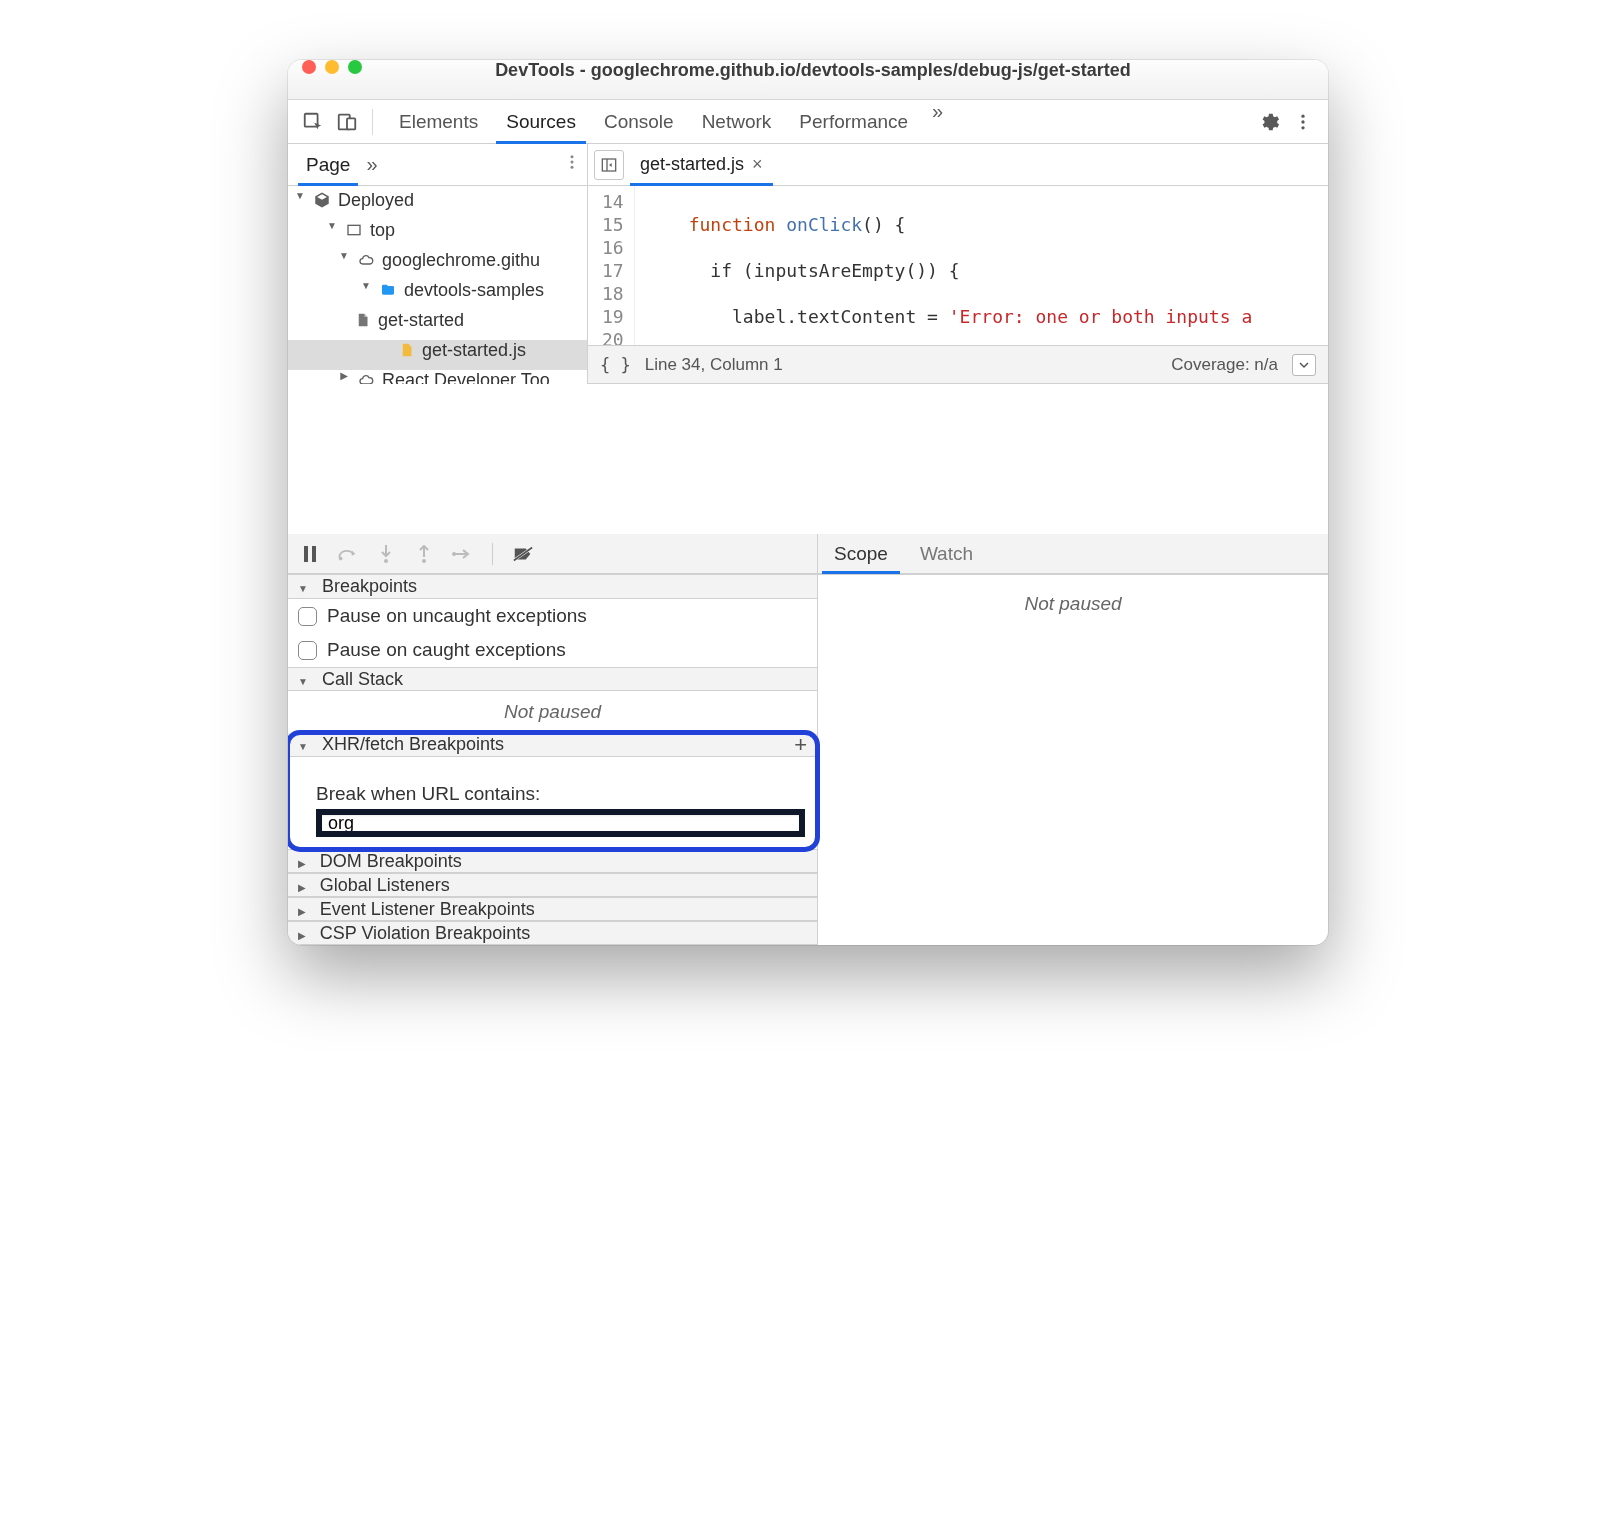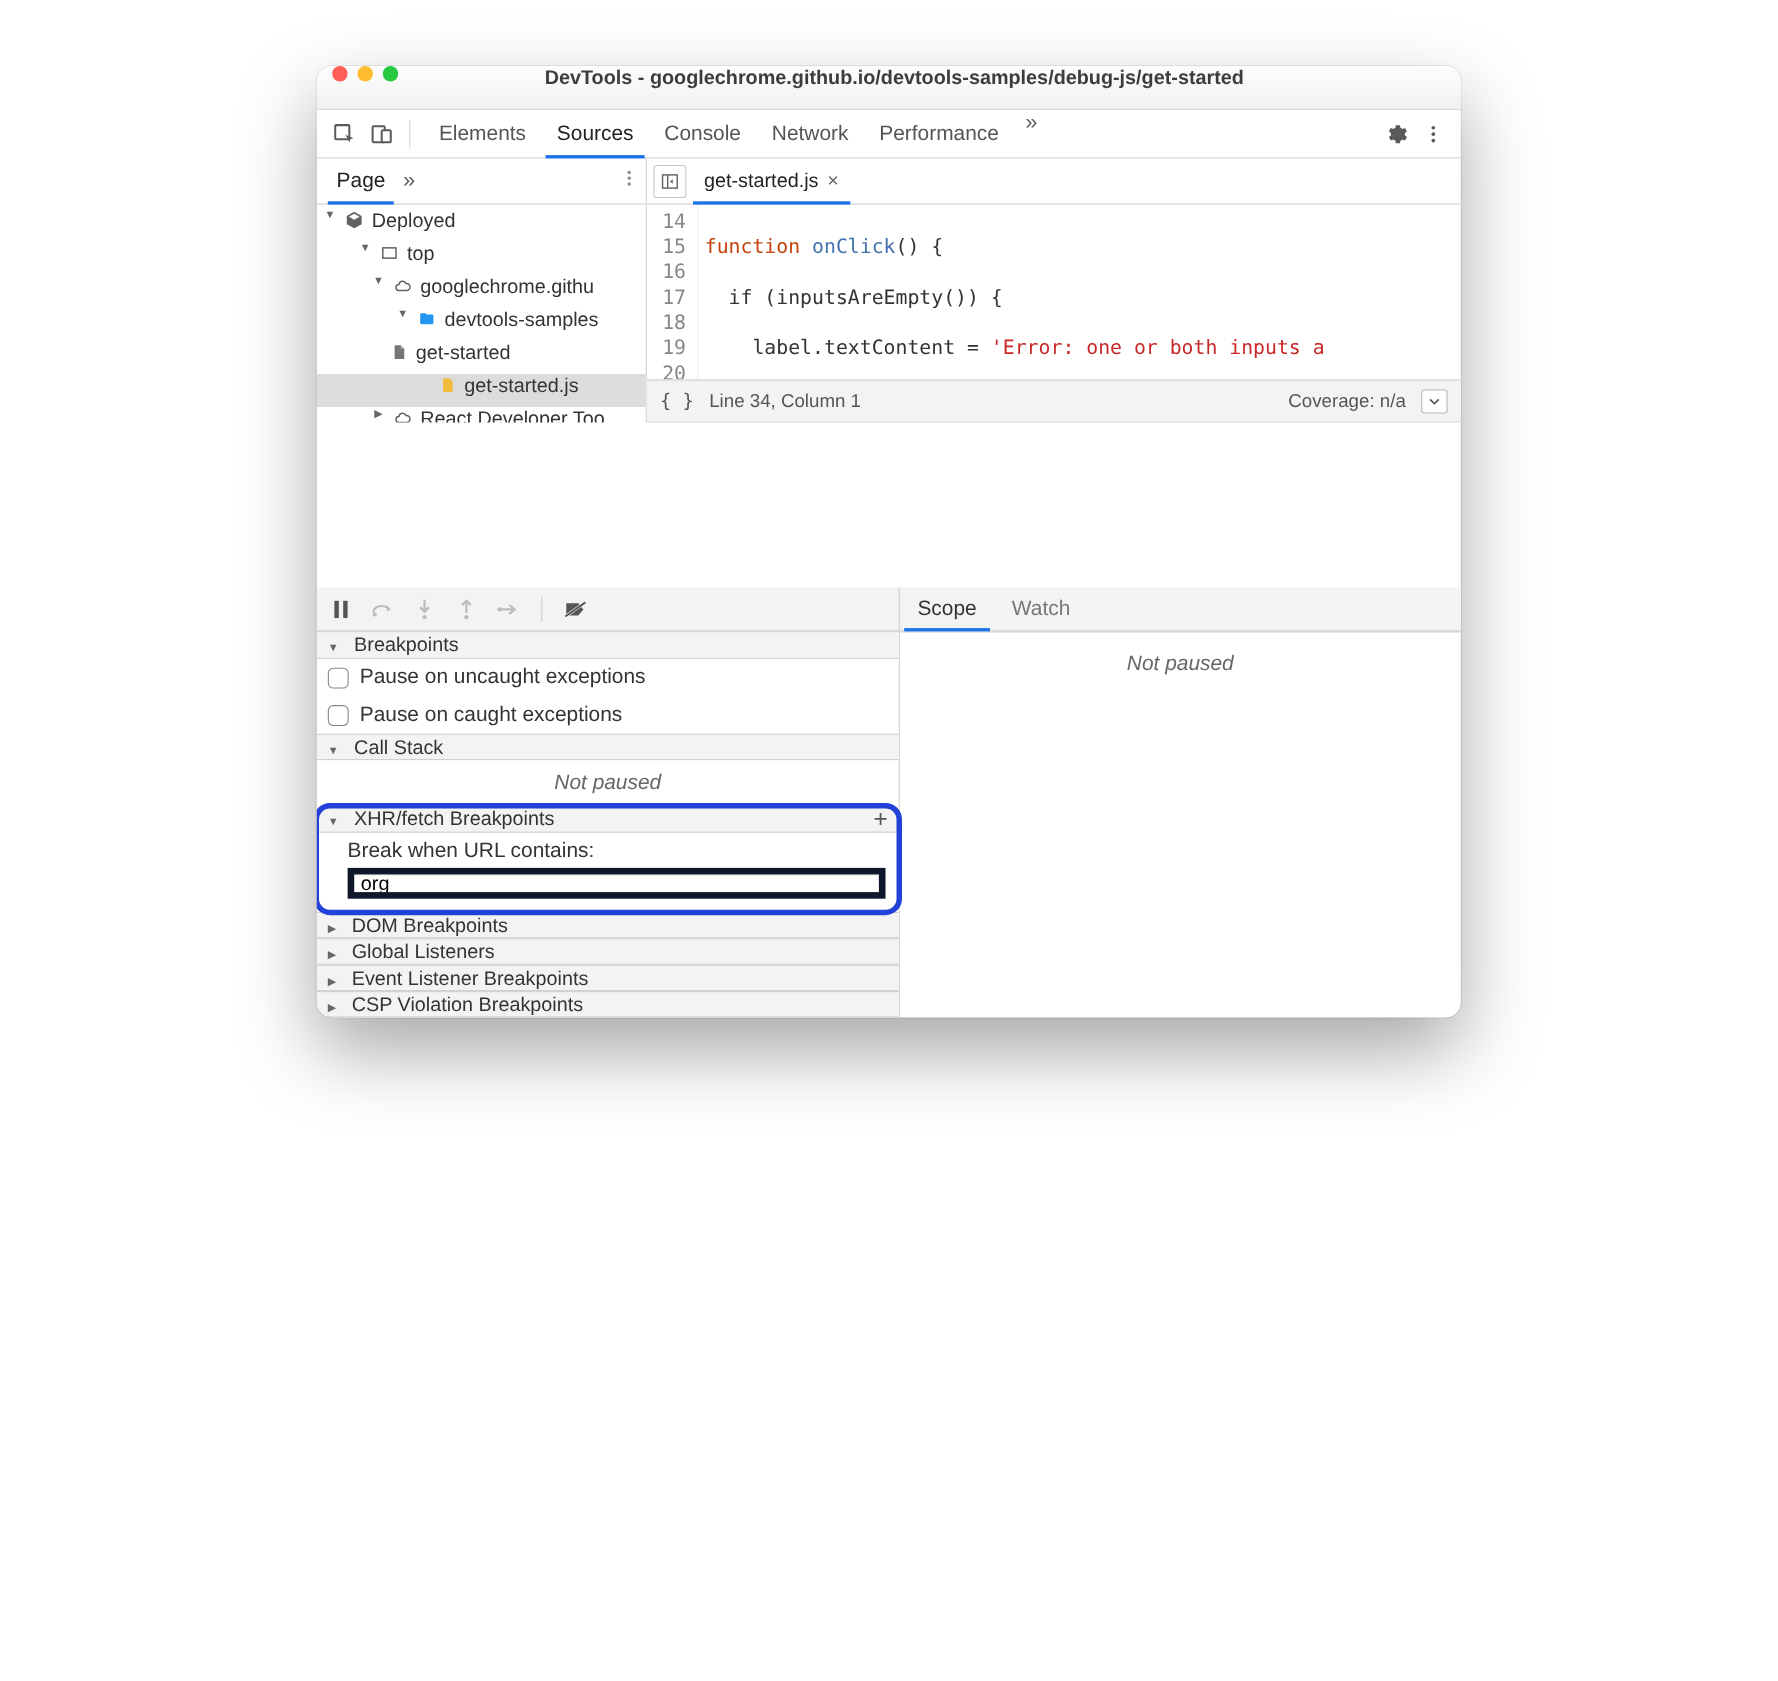--- a/index.html
+++ b/index.html
@@ -72,21 +72,21 @@
 .ic { width:20px; height:20px; display:inline-flex; align-items:center; justify-content:center; }
 .tree-row.sel { background: #dcdcdc; }
 
 
 .editor { display:flex; flex-direction:column; border-bottom: 1px solid #d0d0d0; }
 .editor-tabs { height:42px; border-bottom:1px solid #d0d0d0; display:flex; align-items:center; padding:0 6px; gap:10px; }
 .ed-btn { width:30px; height:30px; display:flex; align-items:center; justify-content:center; border:1px solid #c7c7c7; border-radius:3px; cursor:pointer; color:#666; }
 .file-tab { display:flex; align-items:center; height:100%; padding:0 6px; gap:8px; font-size:18px; color:#222; position:relative; }
 .file-tab.active::after { content:""; position:absolute; left:-4px; right:-4px; bottom:-1px; height:3px; background:#1a73e8; }
 .file-tab .close { color:#666; font-size:18px; }
-.code-area { flex:1; display:flex; font-family: Menlo, Consolas, monospace; font-size:18px; line-height: 23px; overflow:hidden; }
+.code-area { flex:1; display:flex; font-family: Menlo, Consolas, monospace; font-size:18px; line-height: 23px; overflow:hidden;gap:48px; }
 .gutter { text-align:right; color:#888; padding: 4px 10px 4px 14px; border-right:1px solid #eee; }
 .code { padding: 4px 0 4px 6px; white-space: pre; }
 .kw { color: #c2410c; }
 .fn { color: #4271ae; }
 .str { color: #c82829; }
 .code-footer { height:38px; border-top:1px solid #d0d0d0; background:#f3f3f3; display:flex; align-items:center; padding:0 12px; font-size:17px; color:#555; gap:14px; }
 .code-footer .spacer { flex:1; }
 .dropdown-mini { width:24px; height:22px; border:1px solid #b8b8b8; border-radius:3px; display:flex; align-items:center; justify-content:center; background: #fff; }
 
 
@@ -104,21 +104,21 @@
 .left-panels { border-right:1px solid #d0d0d0; }
 .panel-head { height:24px; background:#f3f3f3; border-top:1px solid #d0d0d0; border-bottom:1px solid #d0d0d0; display:flex; align-items:center; padding:0 10px; font-size:18px; color:#333; gap:14px; }
 .panel-head:first-child { border-top:none; }
 .panel-head .spacer { flex:1; }
 .plus { font-size:22px; color:#555; cursor:pointer; }
 .check-row { display:flex; align-items:center; height:34px; padding:0 10px; gap:10px; font-size:19px; }
 .chk { width:19px; height:19px; border:1.5px solid #888; border-radius:5px; }
 .np { text-align:center; font-style:italic; color:#666; padding:10px 0; font-size:19px; }
 .xhr-group { outline: 5px solid #2141d8; outline-offset: -2px; border-radius: 12px; }
 .xhr-body { padding: 6px 12px 12px 28px; }
-.xhr-label { font-size:19px; color:#333; margin-bottom: 4px; }
+.xhr-label { font-size:19px; color:#333; margin-bottom: 4px; margin-top: 20px; }
 .xhr-input { width: 100%; height: 28px; border:6px solid #0f172a; padding: 2px 6px; font-size:18px; font-family: inherit; box-shadow: 0 1px 2px rgba(0,0,0,0.08) inset; }
 
 .right-content { }
 .right-np { text-align:center; font-style:italic; color:#666; padding:18px 0; font-size:19px; }
 
 .tri-down::before { content:"▼"; font-size:10px; color:#666; }
 .tri-right::before { content:"▶"; font-size:10px; color:#666; }
 </style>
 </head>
 <body>

